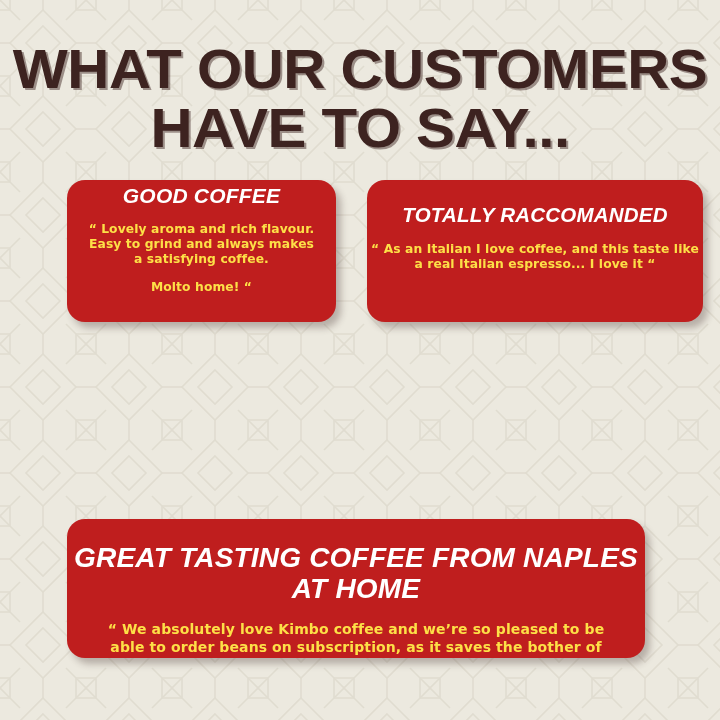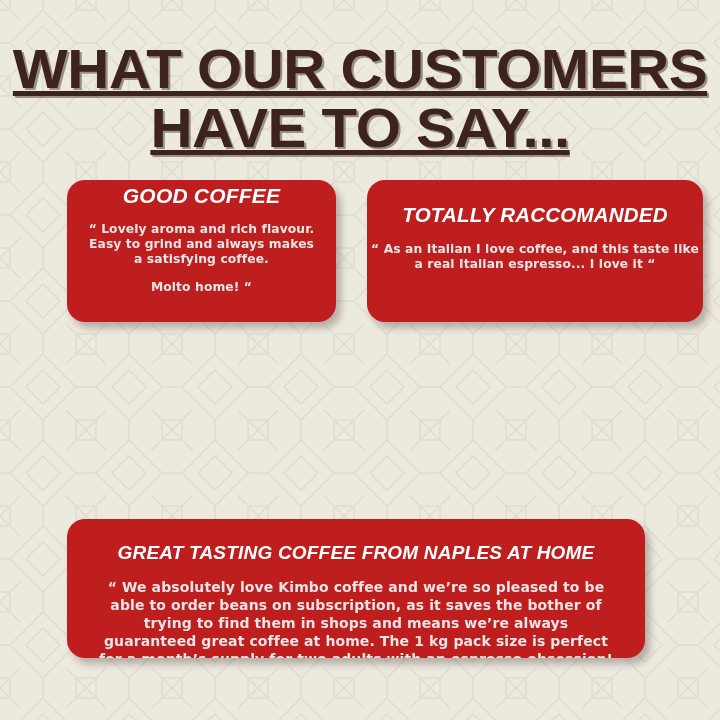--- a/index.html
+++ b/index.html
@@ -38,21 +38,20 @@
     left: 0;
     width: 720px;
     text-align: center;
     color: #3d2320;
     font-family: "Liberation Sans", sans-serif;
     font-weight: bold;
     letter-spacing: 0.2px;
     line-height: 0.96;
     text-shadow: 2px 2px 0 rgba(60,33,30,0.45);
     user-select: none;
-    text-decoration: underline;
   }
   .headline-line {
     display: block;
     font-size: 54px;
     font-weight: bold;
     transform: scaleX(1.06);
     transform-origin: center;
     white-space: nowrap;
   }
   #headline-line-1 { font-size: 55px; letter-spacing: -0.5px; }
@@ -74,21 +73,21 @@
     font-style: italic;
     color: #ffffff;
     text-align: center;
     line-height: 1.12;
     letter-spacing: 0.2px;
     user-select: none;
   }
   .card-body {
     font-family: "DejaVu Sans", sans-serif;
     font-weight: bold;
-    color: #e5e5e5;
+    color: #fde047;
     text-align: center;
     line-height: 1.22;
     letter-spacing: 0.1px;
     user-select: none;
   }
   .card-body p { margin: 0; }
   .card-body p + p { margin-top: 13px; }
 
   
   #card-good-coffee {
@@ -108,21 +107,21 @@
   #card-cant-fault-this-coffee {
     left: 224px; top: 351px; width: 276px; height: 129px;
   }
   #card-cant-fault-this-coffee .card-title { font-size: 20.5px; margin-top: 23px; }
   #card-cant-fault-this-coffee .card-body  { font-size: 12.3px; margin-top: 13px; padding: 0 26px; }
 
   
   #card-great-tasting-coffee {
     left: 67px; top: 519px; width: 578px; height: 139px;
   }
-  #card-great-tasting-coffee .card-title { font-size: 19px; margin-top: 23px; }
+  #card-great-tasting-coffee .card-title { font-size: 28px; margin-top: 23px; }
   #card-great-tasting-coffee .card-body  { font-size: 14px; margin-top: 16px; padding: 0 30px; line-height: 1.28; }
 </style>
 </head>
 <body>
 
 <div id="poster">
 
   <svg id="bg-pattern" viewBox="0 0 720 720" xmlns="http://www.w3.org/2000/svg" aria-hidden="true">
     <defs>
       <pattern id="geo" width="86" height="86" patternUnits="userSpaceOnUse">

